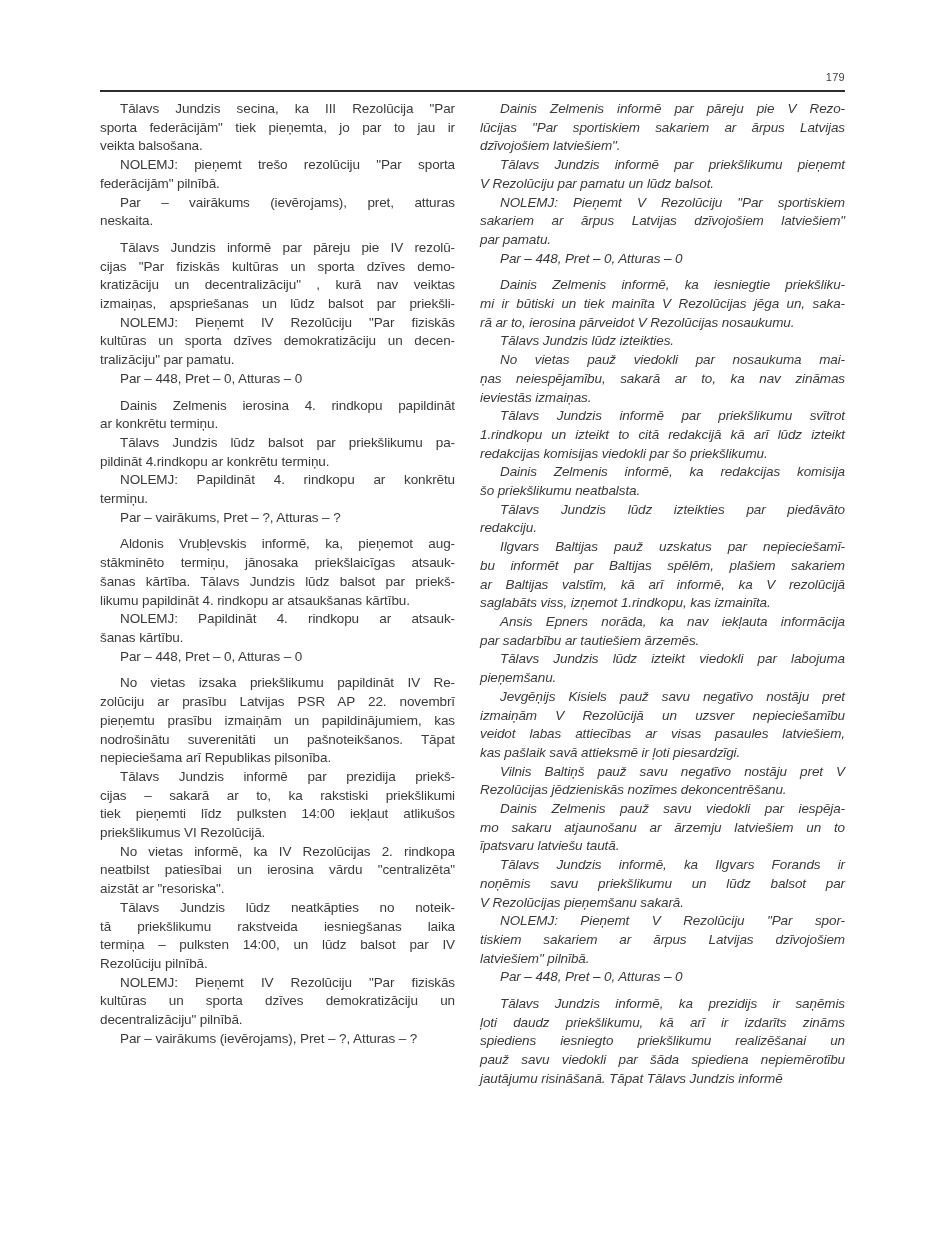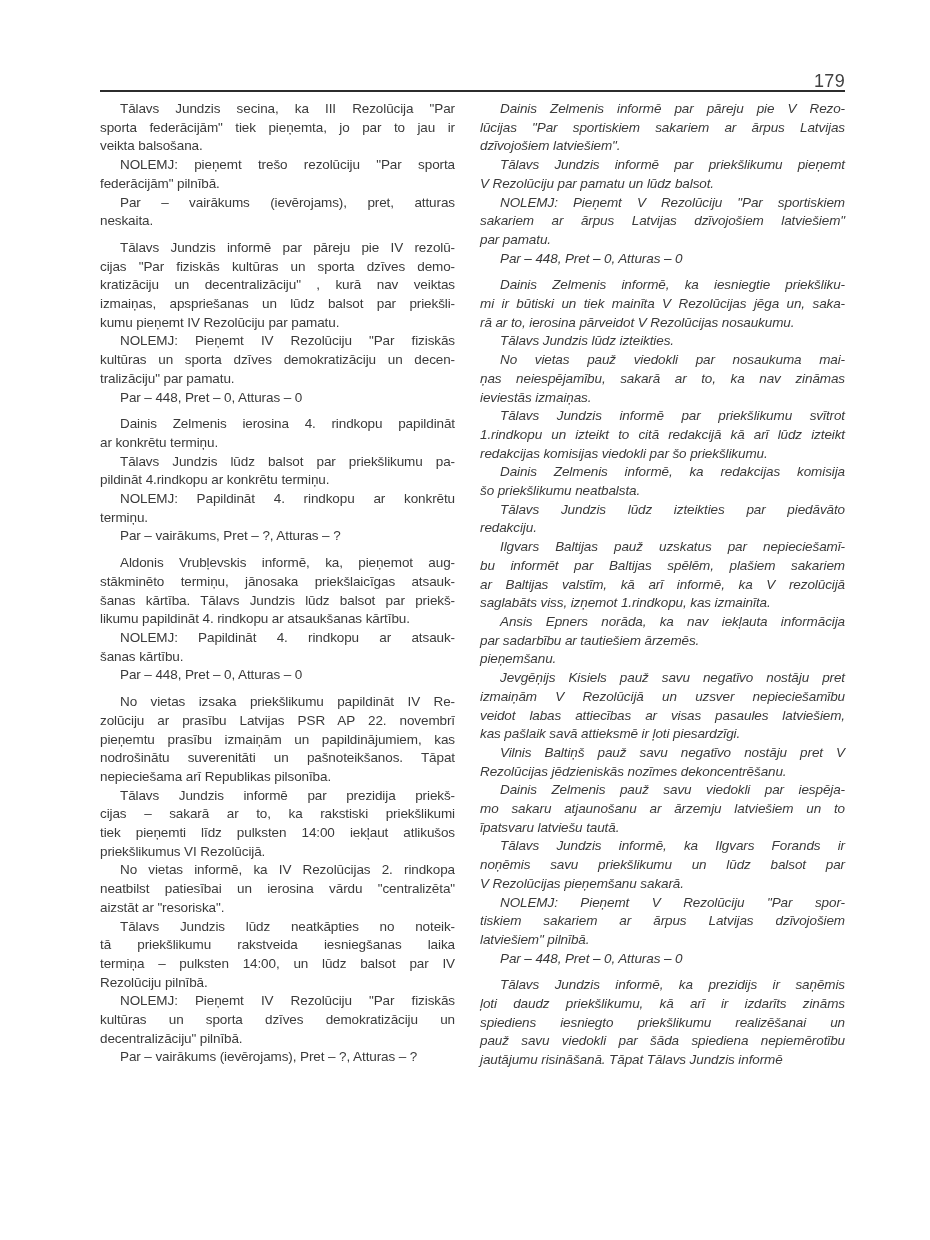--- a/index.html
+++ b/index.html
@@ -12,21 +12,21 @@
     width: 930px;
     height: 1240px;
     background: #ffffff;
     overflow: hidden;
     font-family: "Liberation Sans", "DejaVu Sans", sans-serif;
   }
   .pagenum {
     position: absolute;
     top: 71px;
     right: 85px;
-    font-size: 18px;
+    font-size: 11px;
     color: #3f3f3f;
     letter-spacing: 0.3px;
   }
   .rule {
     position: absolute;
     left: 100px;
     top: 90px;
     width: 745px;
     height: 1.6px;
     background: #2c2c2c;
@@ -79,21 +79,20 @@
         </div>
         <div class="para">
           <div class="line first">Par – vairākums (ievērojams), pret, atturas</div>
           <div class="line last">neskaita.</div>
         </div>
         <div class="para gap">
           <div class="line first">Tālavs Jundzis informē par pāreju pie IV rezolū-</div>
           <div class="line">cijas "Par fiziskās kultūras un sporta dzīves demo-</div>
           <div class="line">kratizāciju un decentralizāciju" , kurā nav veiktas</div>
           <div class="line">izmaiņas, apspriešanas un lūdz balsot par priekšli-</div>
-          <div class="line last">kumu pieņemt IV Rezolūciju par pamatu.</div>
         </div>
         <div class="para">
           <div class="line first">NOLEMJ: Pieņemt IV Rezolūciju "Par fiziskās</div>
           <div class="line">kultūras un sporta dzīves demokratizāciju un decen-</div>
           <div class="line last">tralizāciju" par pamatu.</div>
         </div>
         <div class="para">
           <div class="line first last">Par – 448, Pret – 0, Atturas – 0</div>
         </div>
         <div class="para gap">
@@ -205,20 +204,21 @@
           <div class="line first">Ilgvars Baltijas pauž uzskatus par nepieciešamī-</div>
           <div class="line">bu informēt par Baltijas spēlēm, plašiem sakariem</div>
           <div class="line">ar Baltijas valstīm, kā arī informē, ka V rezolūcijā</div>
           <div class="line last">saglabāts viss, izņemot 1.rindkopu, kas izmainīta.</div>
         </div>
         <div class="para">
           <div class="line first">Ansis Epners norāda, ka nav iekļauta informācija</div>
           <div class="line last">par sadarbību ar tautiešiem ārzemēs.</div>
         </div>
         <div class="para">
+          <div class="line first">Tālavs Jundzis lūdz izteikt viedokli par labojuma</div>
           <div class="line last">pieņemšanu.</div>
         </div>
         <div class="para">
           <div class="line first">Jevgēņijs Kisiels pauž savu negatīvo nostāju pret</div>
           <div class="line">izmaiņām V Rezolūcijā un uzsver nepieciešamību</div>
           <div class="line">veidot labas attiecības ar visas pasaules latviešiem,</div>
           <div class="line last">kas pašlaik savā attieksmē ir ļoti piesardzīgi.</div>
         </div>
         <div class="para">
           <div class="line first">Vilnis Baltiņš pauž savu negatīvo nostāju pret V</div>

